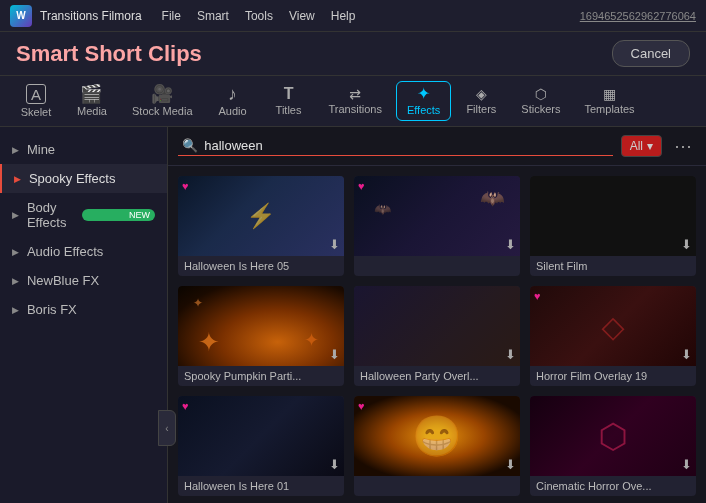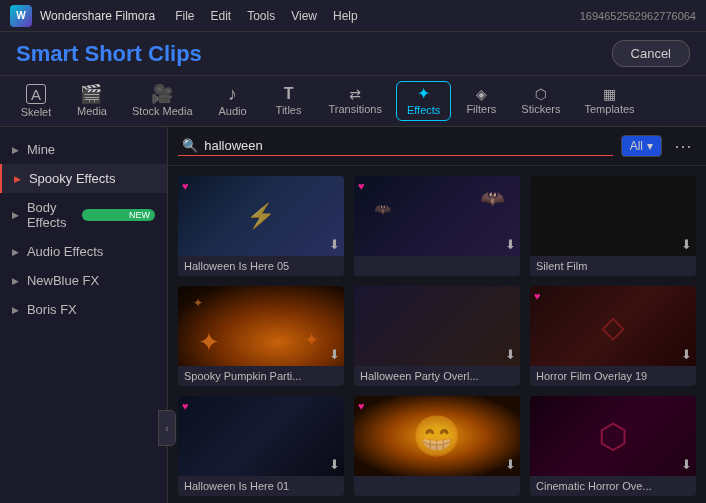--- a/index.html
+++ b/index.html
@@ -46,35 +46,36 @@
       flex: 1;
     }
     .menu-item {
       font-size: 12px;
       color: #ccc;
       cursor: pointer;
     }
     .title-bar-right {
       font-size: 11px;
       color: #888;
+      text-decoration: underline;
     }
 
     
     .header {
       display: flex;
       align-items: center;
       justify-content: space-between;
       background: #1e1e2e;
       padding: 8px 16px;
       border-bottom: 1px solid #333;
     }
     .page-title {
       font-size: 22px;
       font-weight: bold;
-      color: #3b82f6;
+      color: #fca5a5;
     }
     .header-buttons {
       display: flex;
       gap: 8px;
     }
     .btn-cancel {
       background: #2d2d3e;
       border: 1px solid #555;
       color: #ccc;
       padding: 5px 18px;
@@ -203,21 +204,21 @@
       border: none;
       outline: none;
       color: #e0e0e0;
       font-size: 13px;
       flex: 1;
     }
     .search-filter {
       display: flex;
       align-items: center;
       gap: 4px;
-      background: #1d4ed8;
+      background: #b91c1c;
       border: 1px solid #444;
       border-radius: 4px;
       padding: 3px 8px;
       cursor: pointer;
       font-size: 12px;
       color: #ccc;
     }
     .more-btn {
       cursor: pointer;
       color: #aaa;
@@ -345,24 +346,24 @@
     .video-effects-selected {
       border-left: 2px solid #e74c3c !important;
       background: #252535 !important;
     }
   </style>
 </head>
 <body>
 
 <div class="title-bar">
   <div class="app-logo">W</div>
-  <span class="app-name">Wondershare Filmora</span>
+  <span class="app-name">Transitions Filmora</span>
   <div class="menu-items">
     <span class="menu-item">File</span>
-    <span class="menu-item">Edit</span>
+    <span class="menu-item">Smart</span>
     <span class="menu-item">Tools</span>
     <span class="menu-item">View</span>
     <span class="menu-item">Help</span>
   </div>
   <span class="title-bar-right">1694652562962776064</span>
 </div>
 
 <div class="header">
   <span class="page-title">Smart Short Clips</span>
   <div class="header-buttons">

